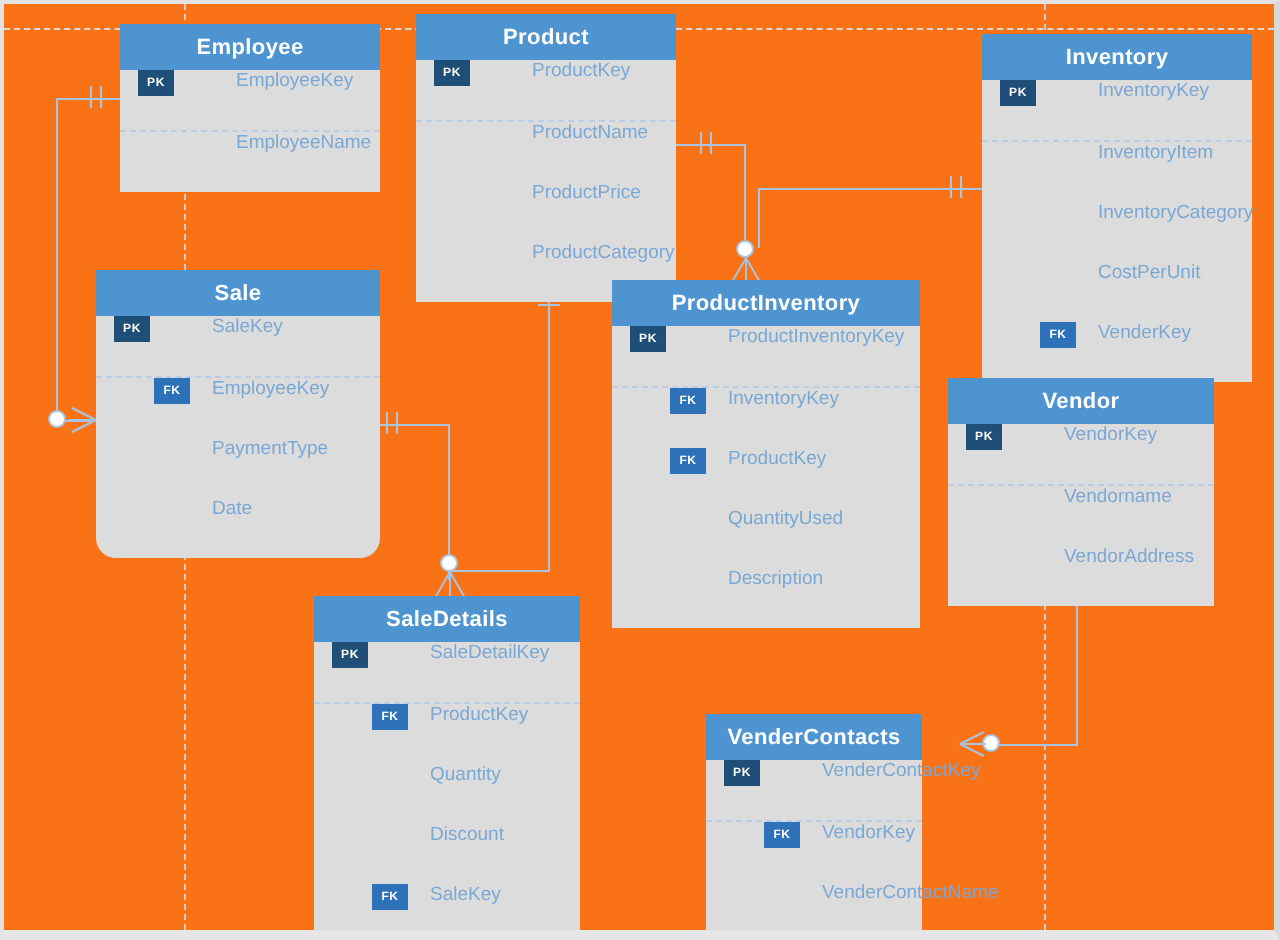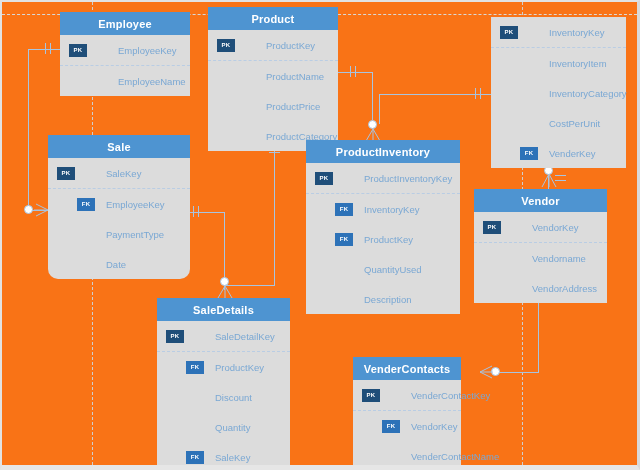--- a/index.html
+++ b/index.html
@@ -50,21 +50,21 @@
     font-weight: bold;
     display: flex;
     align-items: center;
     justify-content: center;
     letter-spacing: 0.2px;
   }
   .attr {
     position: relative;
     height: 30px;
     display: flex;
-    align-items: center;
+    align-items: flex-start;
     font-size: 9.5px;
     color: #7aa8d4;
   }
   .attr.pk-sep {
     border-bottom: 1px dashed #b9cde4;
   }
   .attr .label {
     margin-left: 58px;
   }
   .attr.indented .label {
@@ -216,20 +216,21 @@
     </div>
     <div class="attr">
       <span class="label">ProductPrice</span>
     </div>
     <div class="attr">
       <span class="label">ProductCategory</span>
     </div>
   </div>
 
   <div class="entity" style="left:489px; top:15px; width:135px;">
+    <div class="entity-header">Inventory</div>
     <div class="attr pk-sep">
       <span class="badge pk">PK</span>
       <span class="label">InventoryKey</span>
     </div>
     <div class="attr">
       <span class="label">InventoryItem</span>
     </div>
     <div class="attr">
       <span class="label">InventoryCategory</span>
     </div>
@@ -300,24 +301,24 @@
     <div class="entity-header">SaleDetails</div>
     <div class="attr pk-sep">
       <span class="badge pk">PK</span>
       <span class="label">SaleDetailKey</span>
     </div>
     <div class="attr indented">
       <span class="badge fk">FK</span>
       <span class="label">ProductKey</span>
     </div>
     <div class="attr">
+      <span class="label">Quantity</span>
+    </div>
+    <div class="attr">
       <span class="label">Discount</span>
-    </div>
-    <div class="attr">
-      <span class="label">Quantity</span>
     </div>
     <div class="attr indented">
       <span class="badge fk">FK</span>
       <span class="label">SaleKey</span>
     </div>
   </div>
 
   <div class="entity" style="left:351px; top:355px; width:108px;">
     <div class="entity-header">VenderContacts</div>
     <div class="attr pk-sep">

